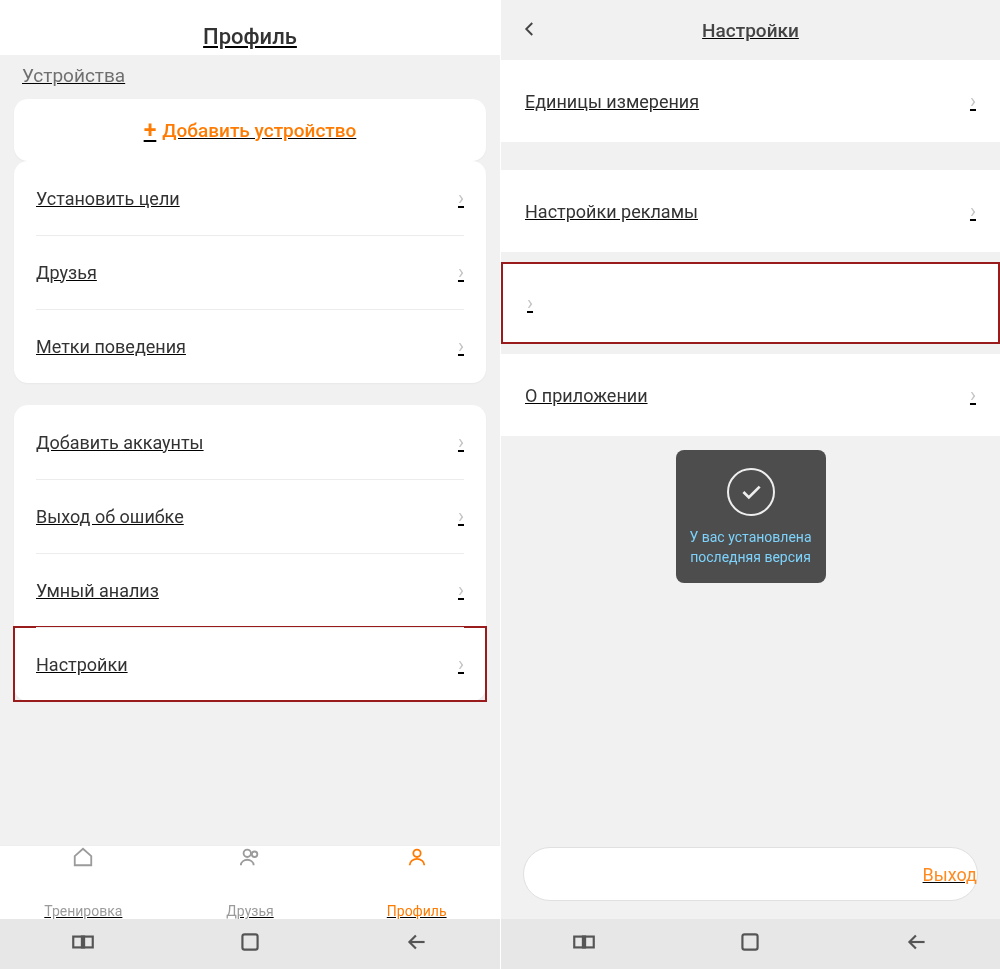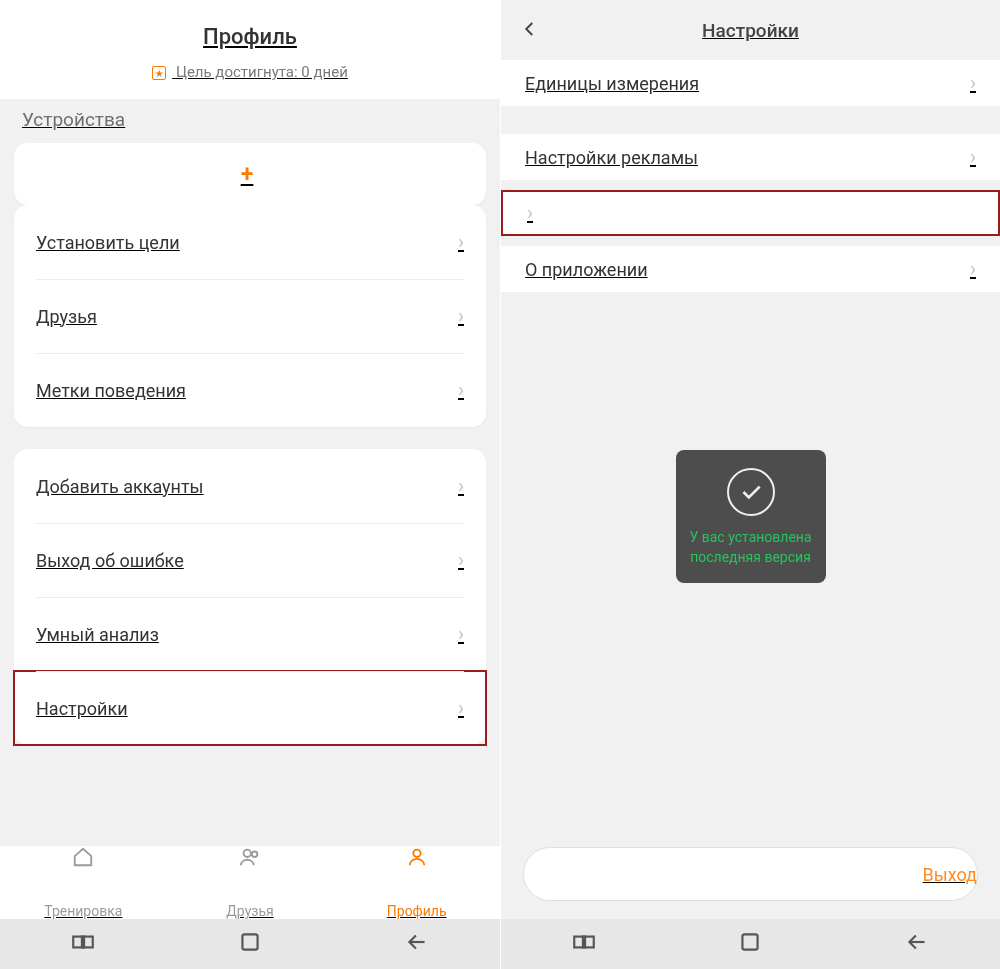--- a/index.html
+++ b/index.html
@@ -148,36 +148,36 @@
     font-size: 19px;
     color: #444;
     font-weight: 500;
   }
   .r-row {
     background: #ffffff;
     display: flex;
     align-items: center;
     justify-content: space-between;
     padding: 0 24px;
-    height: 46px;
+    height: 82px;
     font-size: 18px;
     color: #333;
   }
   .r-gap { height: 10px; }
   .r-gap-lg { height: 28px; }
   .r-highlight { border: 2px solid #9a1b1b; }
 
   .toast {
     position: absolute;
     left: 50%;
     transform: translateX(-50%);
     top: 390px;
     width: 150px;
     background: #4d4d4d;
-    color: #22c55e;
+    color: #7dd3fc;
     border-radius: 8px;
     text-align: center;
     padding: 18px 12px 16px;
     font-size: 14px;
     line-height: 1.4;
   }
   .toast .check {
     width: 48px; height: 48px;
     border: 2px solid #eeeeee;
     border-radius: 50%;
@@ -208,28 +208,25 @@
   }
   .right-fill { flex: 1; }
 </style>
 </head>
 <body>
 
 <div class="screen">
   <div class="hdr">
     <div class="hdr-title">Профиль</div>
   </div>
-  <div class="goal-row">
-    <span class="badge">★</span>
-    <span>Цель достигнута: 0 дней</span>
-  </div>
 
   <div class="section-label">Устройства</div>
   <div class="card add-device">
     <span class="plus">+</span>
+    <span>Добавить устройство</span>
   </div>
 
 
   <div class="card">
     <div class="row">
       <span>Установить цели</span>
       <span class="chev">›</span>
     </div>
     <div class="row">
       <span>Друзья</span>

